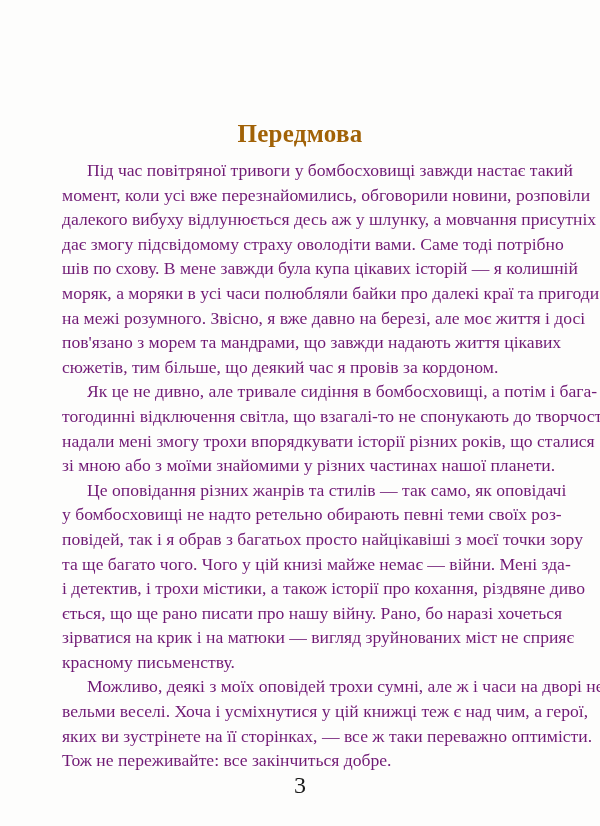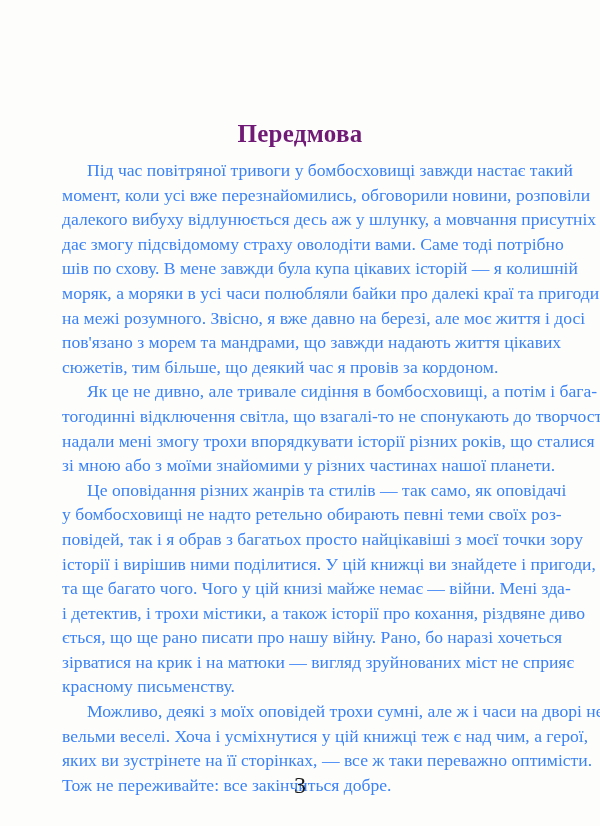--- a/index.html
+++ b/index.html
@@ -24,38 +24,38 @@
     .title {
       position: absolute;
       top: 120px;
       left: 0;
       width: 600px;
       text-align: center;
       font-family: "Liberation Serif", "DejaVu Serif", serif;
       font-weight: bold;
       font-size: 25px;
       letter-spacing: 0.3px;
-      color: #701a75;
+      color: #a16207;
     }
     .body-text {
       position: absolute;
       top: 158px;
       left: 62px;
       width: 480px;
     }
     .line {
       display: block;
       height: 24.6px;
       line-height: 24.6px;
       font-family: "Liberation Serif", "DejaVu Serif", serif;
       font-size: 17.6px;
       white-space: nowrap;
       text-align: justify;
       text-align-last: justify;
-      color: #3b82f6;
+      color: #701a75;
     }
     .line.indent {
       padding-left: 25px;
     }
     .line.last {
       text-align-last: left;
     }
     .page-number {
       position: absolute;
       top: 772px;
@@ -86,21 +86,20 @@
     <span class="line last">сюжетів, тим більше, що деякий час я провів за кордоном.</span>
 
     <span class="line indent">Як це не дивно, але тривале сидіння в бомбосховищі, а потім і бага-</span>
     <span class="line">тогодинні відключення світла, що взагалі-то не спонукають до творчості,</span>
     <span class="line">надали мені змогу трохи впорядкувати історії різних років, що сталися</span>
     <span class="line last">зі мною або з моїми знайомими у різних частинах нашої планети.</span>
 
     <span class="line indent">Це оповідання різних жанрів та стилів — так само, як оповідачі</span>
     <span class="line">у бомбосховищі не надто ретельно обирають певні теми своїх роз-</span>
     <span class="line">повідей, так і я обрав з багатьох просто найцікавіші з моєї точки зору</span>
-    <span class="line">історії і вирішив ними поділитися. У цій книжці ви знайдете і пригоди,</span>
     <span class="line">та ще багато чого. Чого у цій книзі майже немає — війни. Мені зда-</span>
     <span class="line">і детектив, і трохи містики, а також історії про кохання, різдвяне диво</span>
     <span class="line">ється, що ще рано писати про нашу війну. Рано, бо наразі хочеться</span>
     <span class="line">зірватися на крик і на матюки — вигляд зруйнованих міст не сприяє</span>
     <span class="line last">красному письменству.</span>
 
     <span class="line indent">Можливо, деякі з моїх оповідей трохи сумні, але ж і часи на дворі не</span>
     <span class="line">вельми веселі. Хоча і усміхнутися у цій книжці теж є над чим, а герої,</span>
     <span class="line">яких ви зустрінете на її сторінках, — все ж таки переважно оптимісти.</span>
     <span class="line last">Тож не переживайте: все закінчиться добре.</span>

